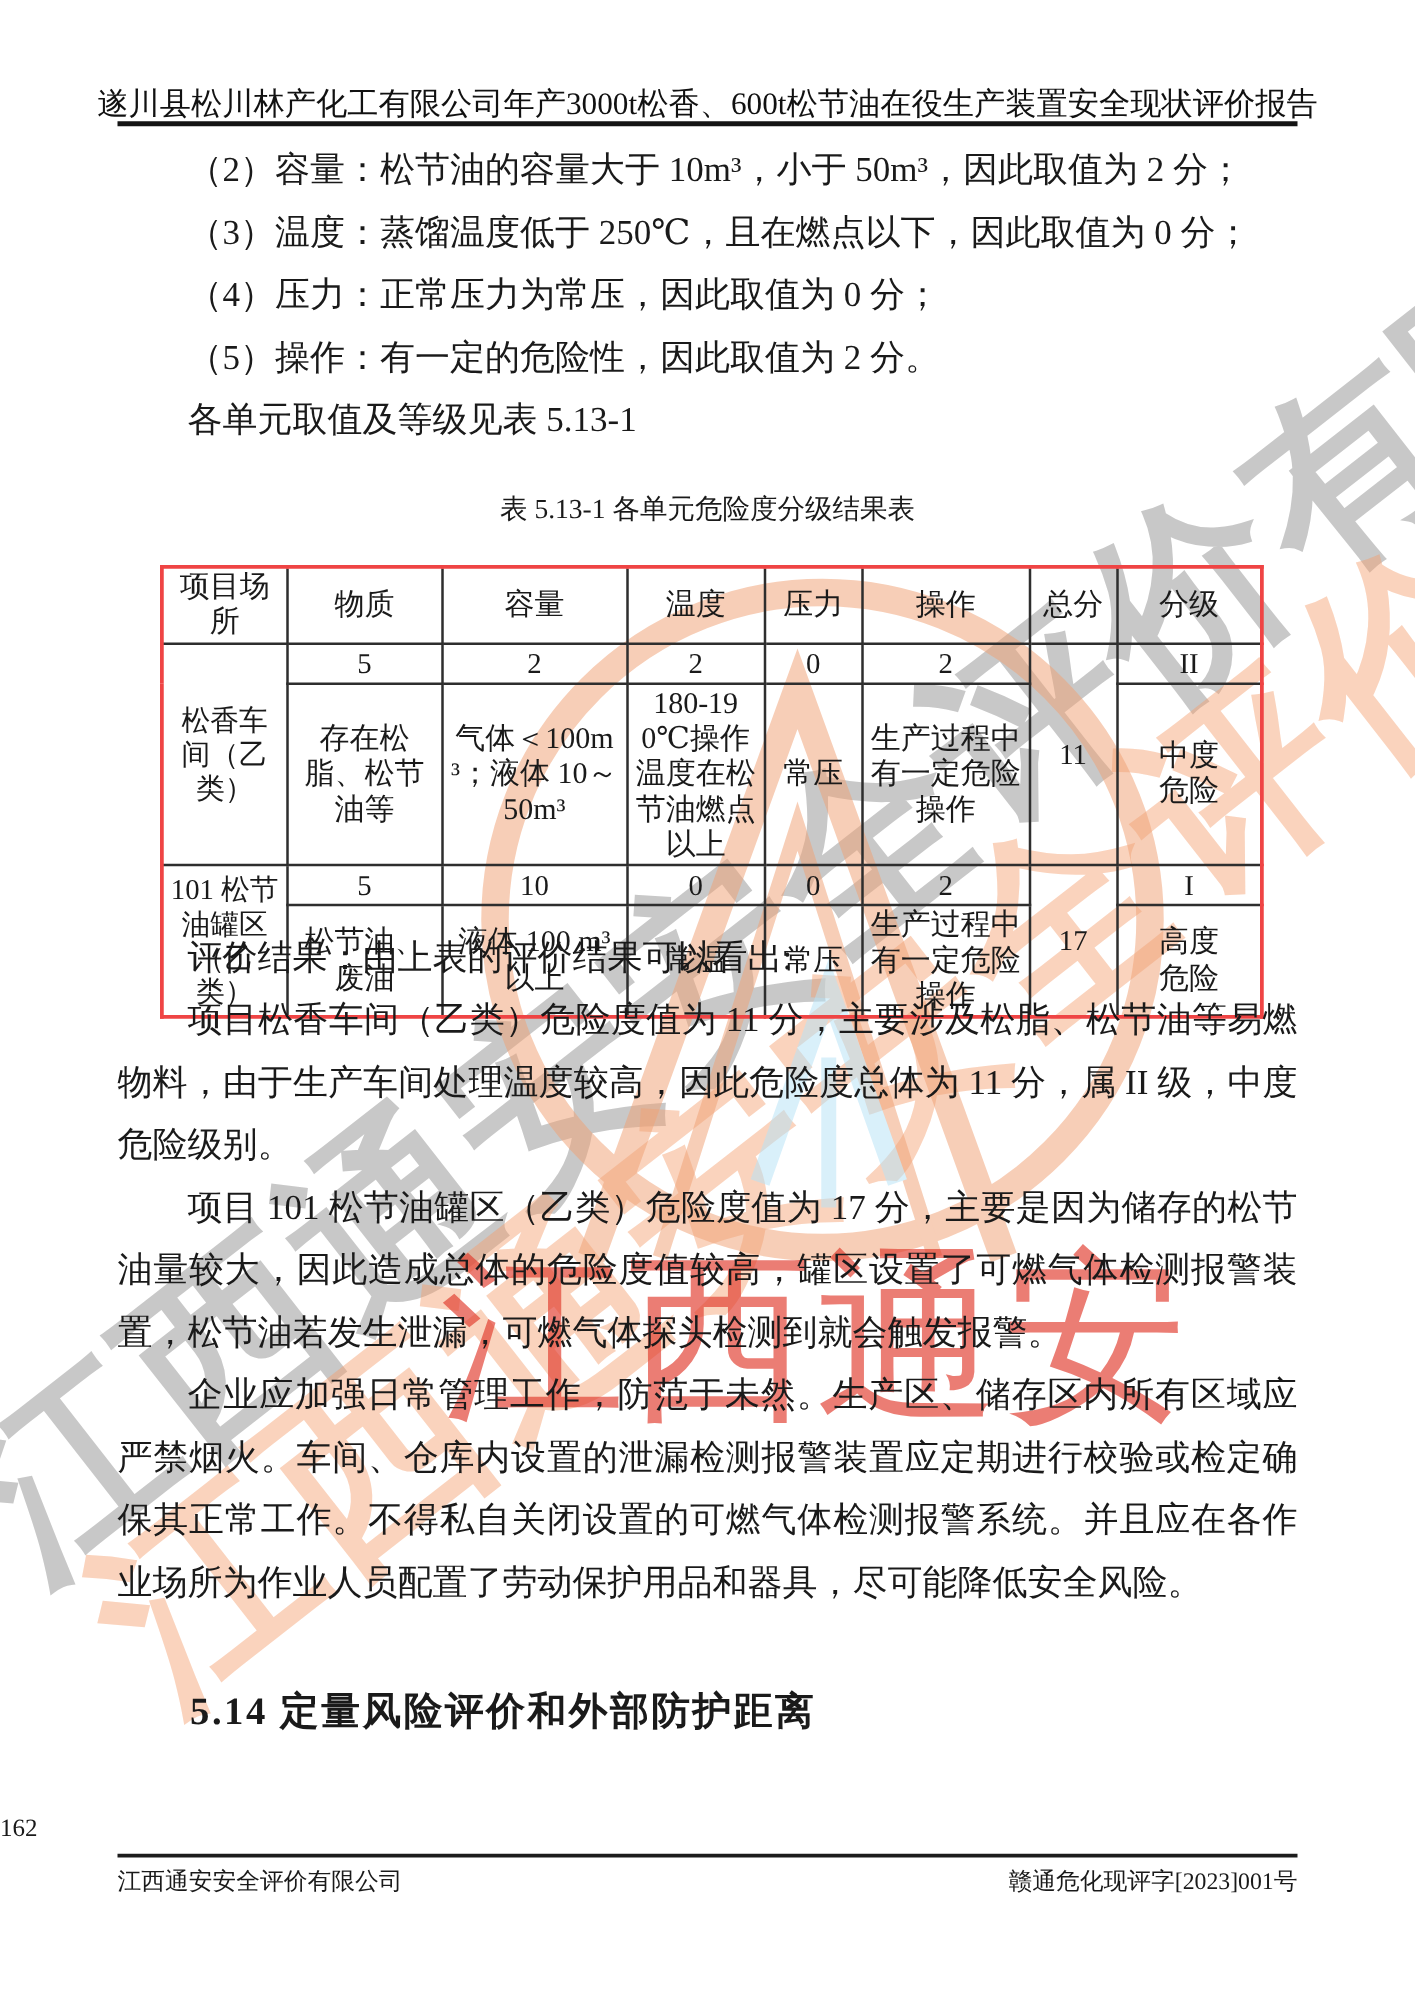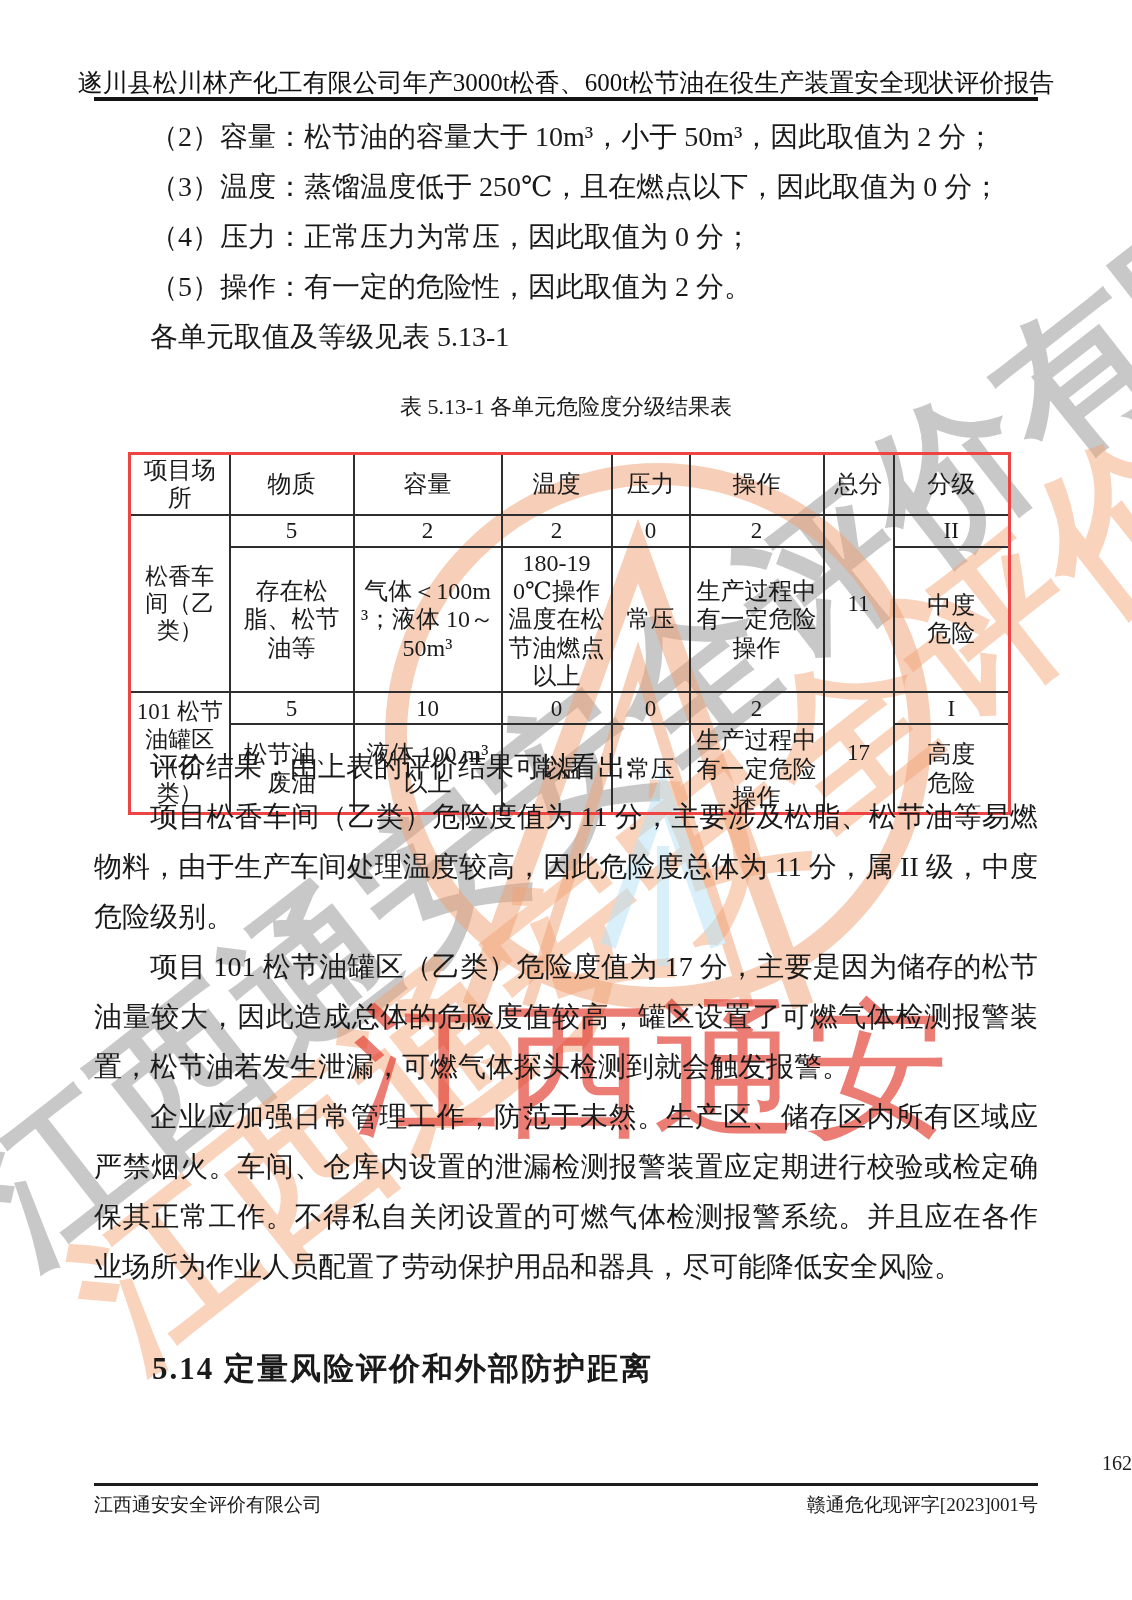--- a/index.html
+++ b/index.html
@@ -84,21 +84,21 @@
     position:absolute;top:742px;left:94px;width:944px;
     font-size:28px;line-height:50px;
   }
   .lower-block p{margin:0;text-indent:2em;text-align:justify;}
   .section-heading{
     position:absolute;top:1348px;left:152px;
     font-size:31px;font-weight:700;letter-spacing:2px;
   }
   .page-number{
     position:absolute;top:1452px;left:0;width:100%;
-    text-align:right;font-size:20px;
+    text-align:left;font-size:20px;
   }
   .footer-rule{
     position:absolute;top:1483px;left:94px;width:944px;height:3px;
     background:#1c1c1c;
   }
   .footer-row{
     position:absolute;top:1492px;left:94px;width:944px;
     display:flex;justify-content:space-between;
     font-size:19px;
   }

